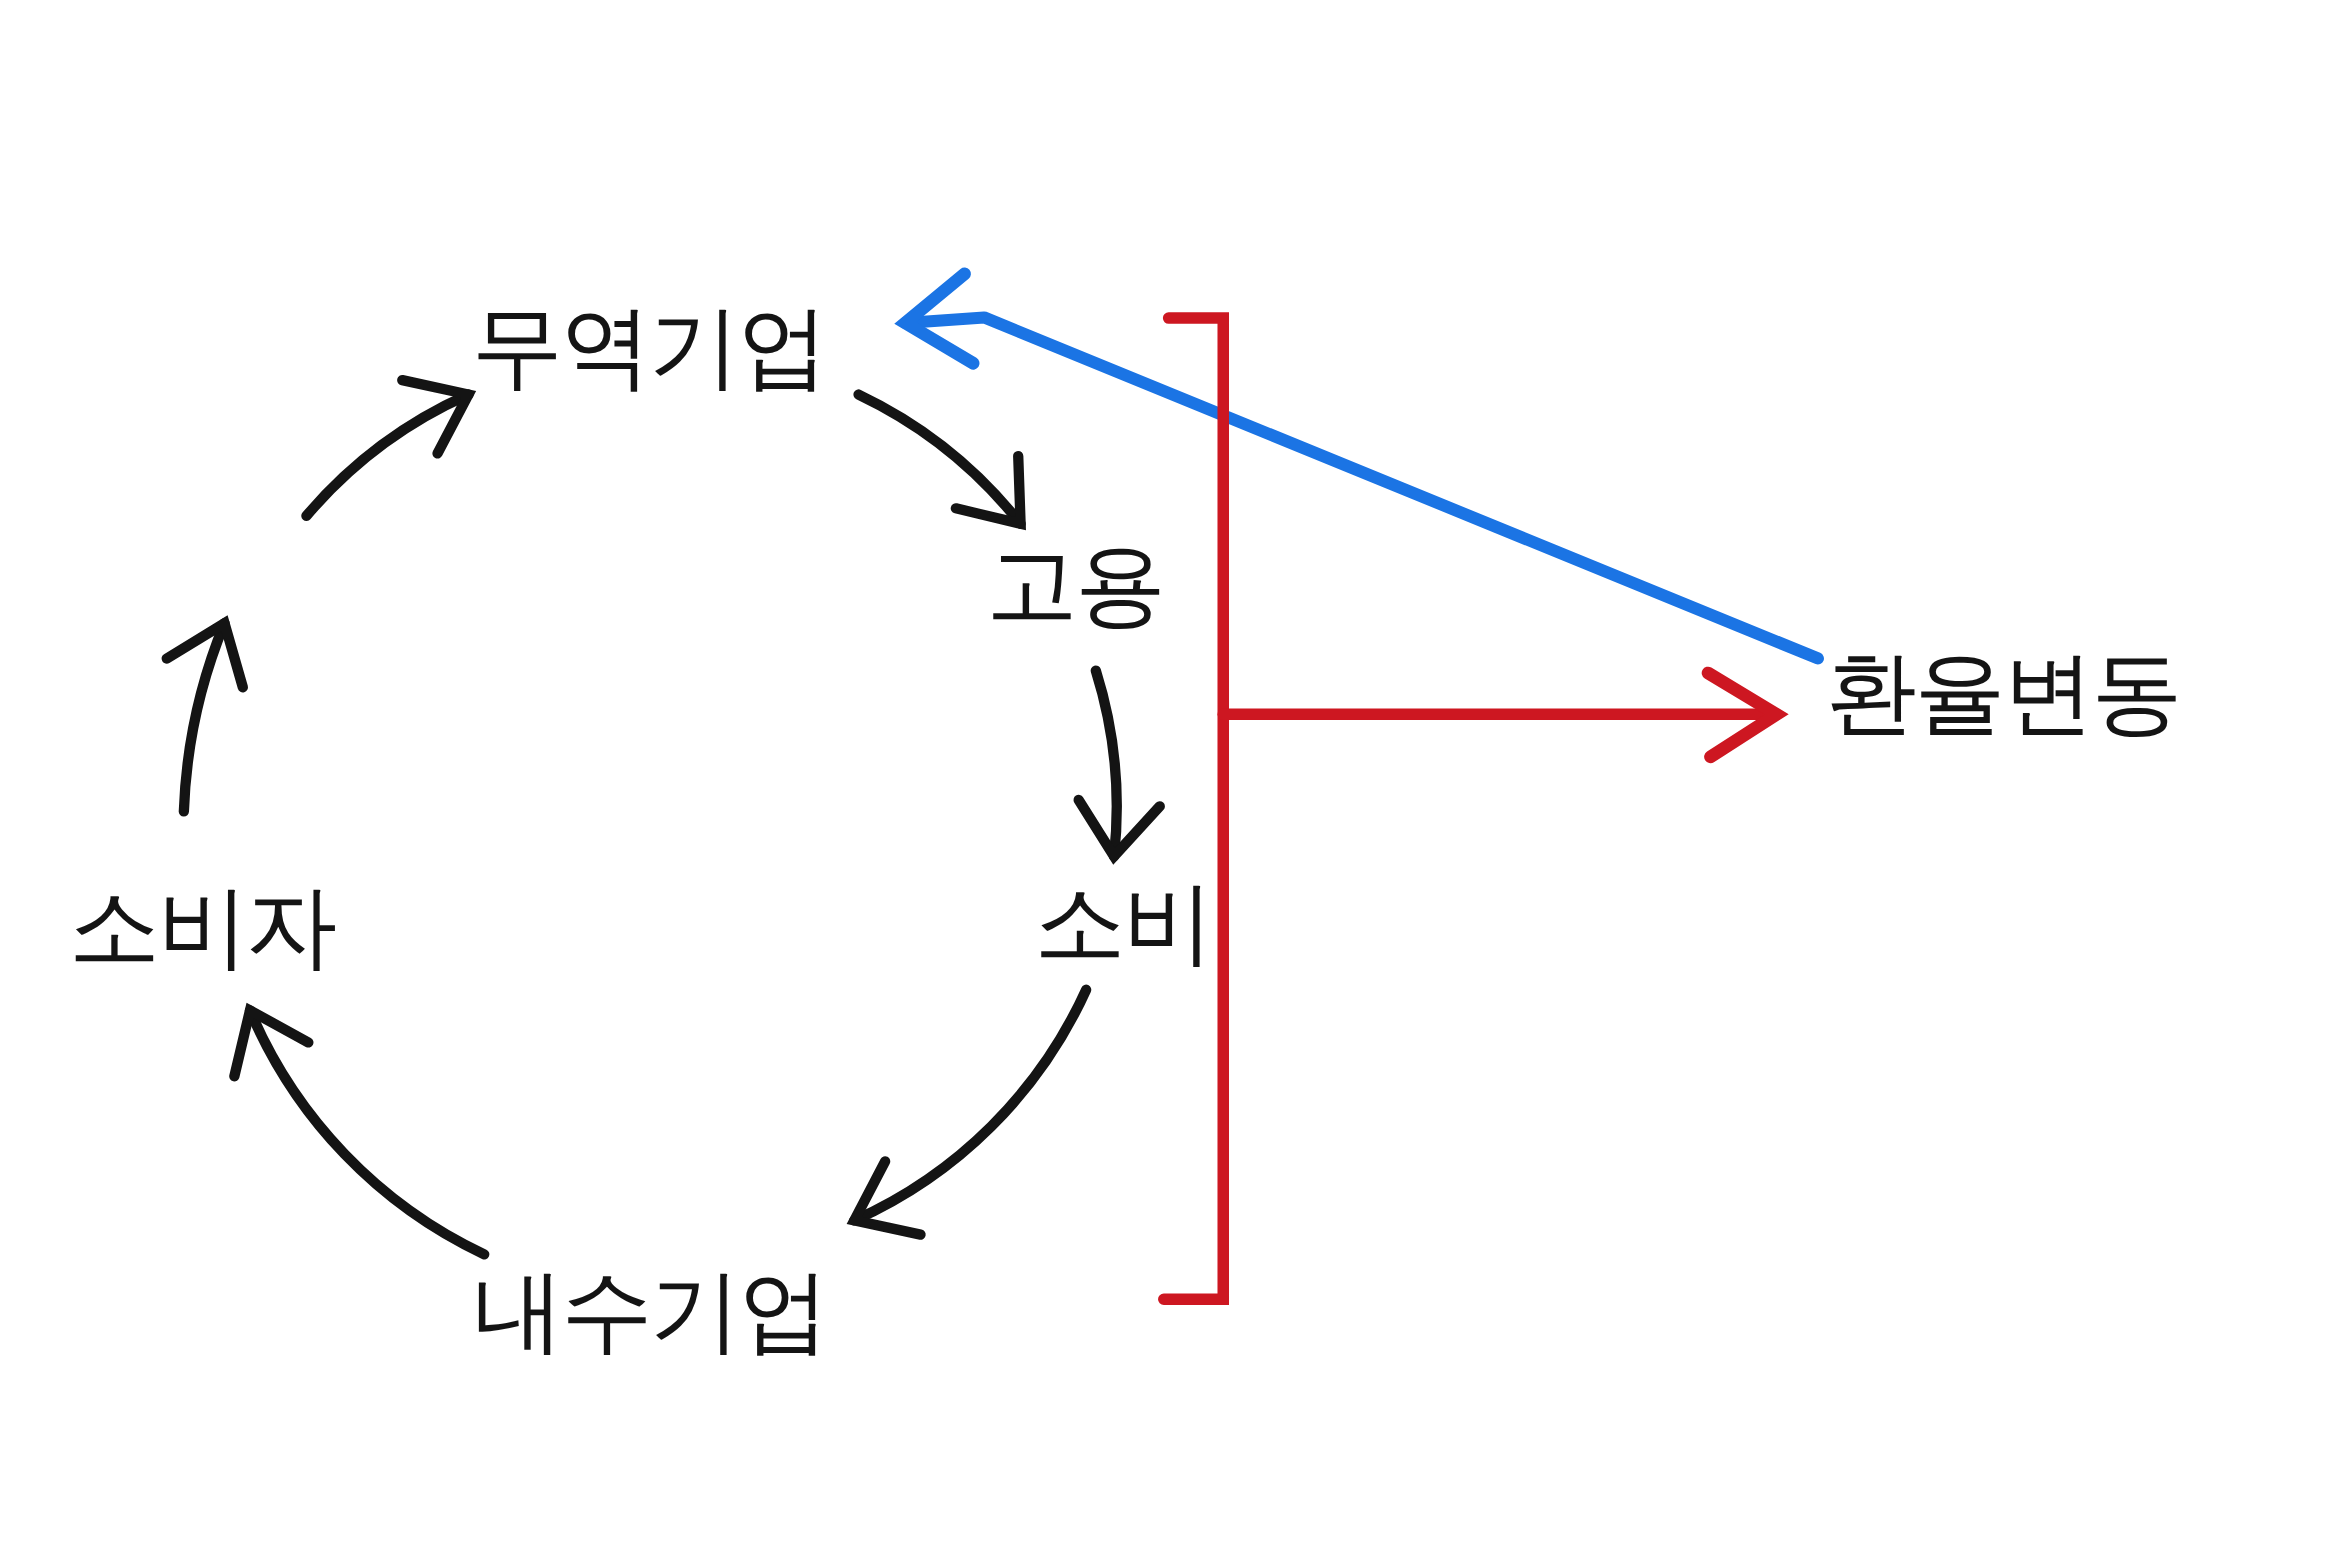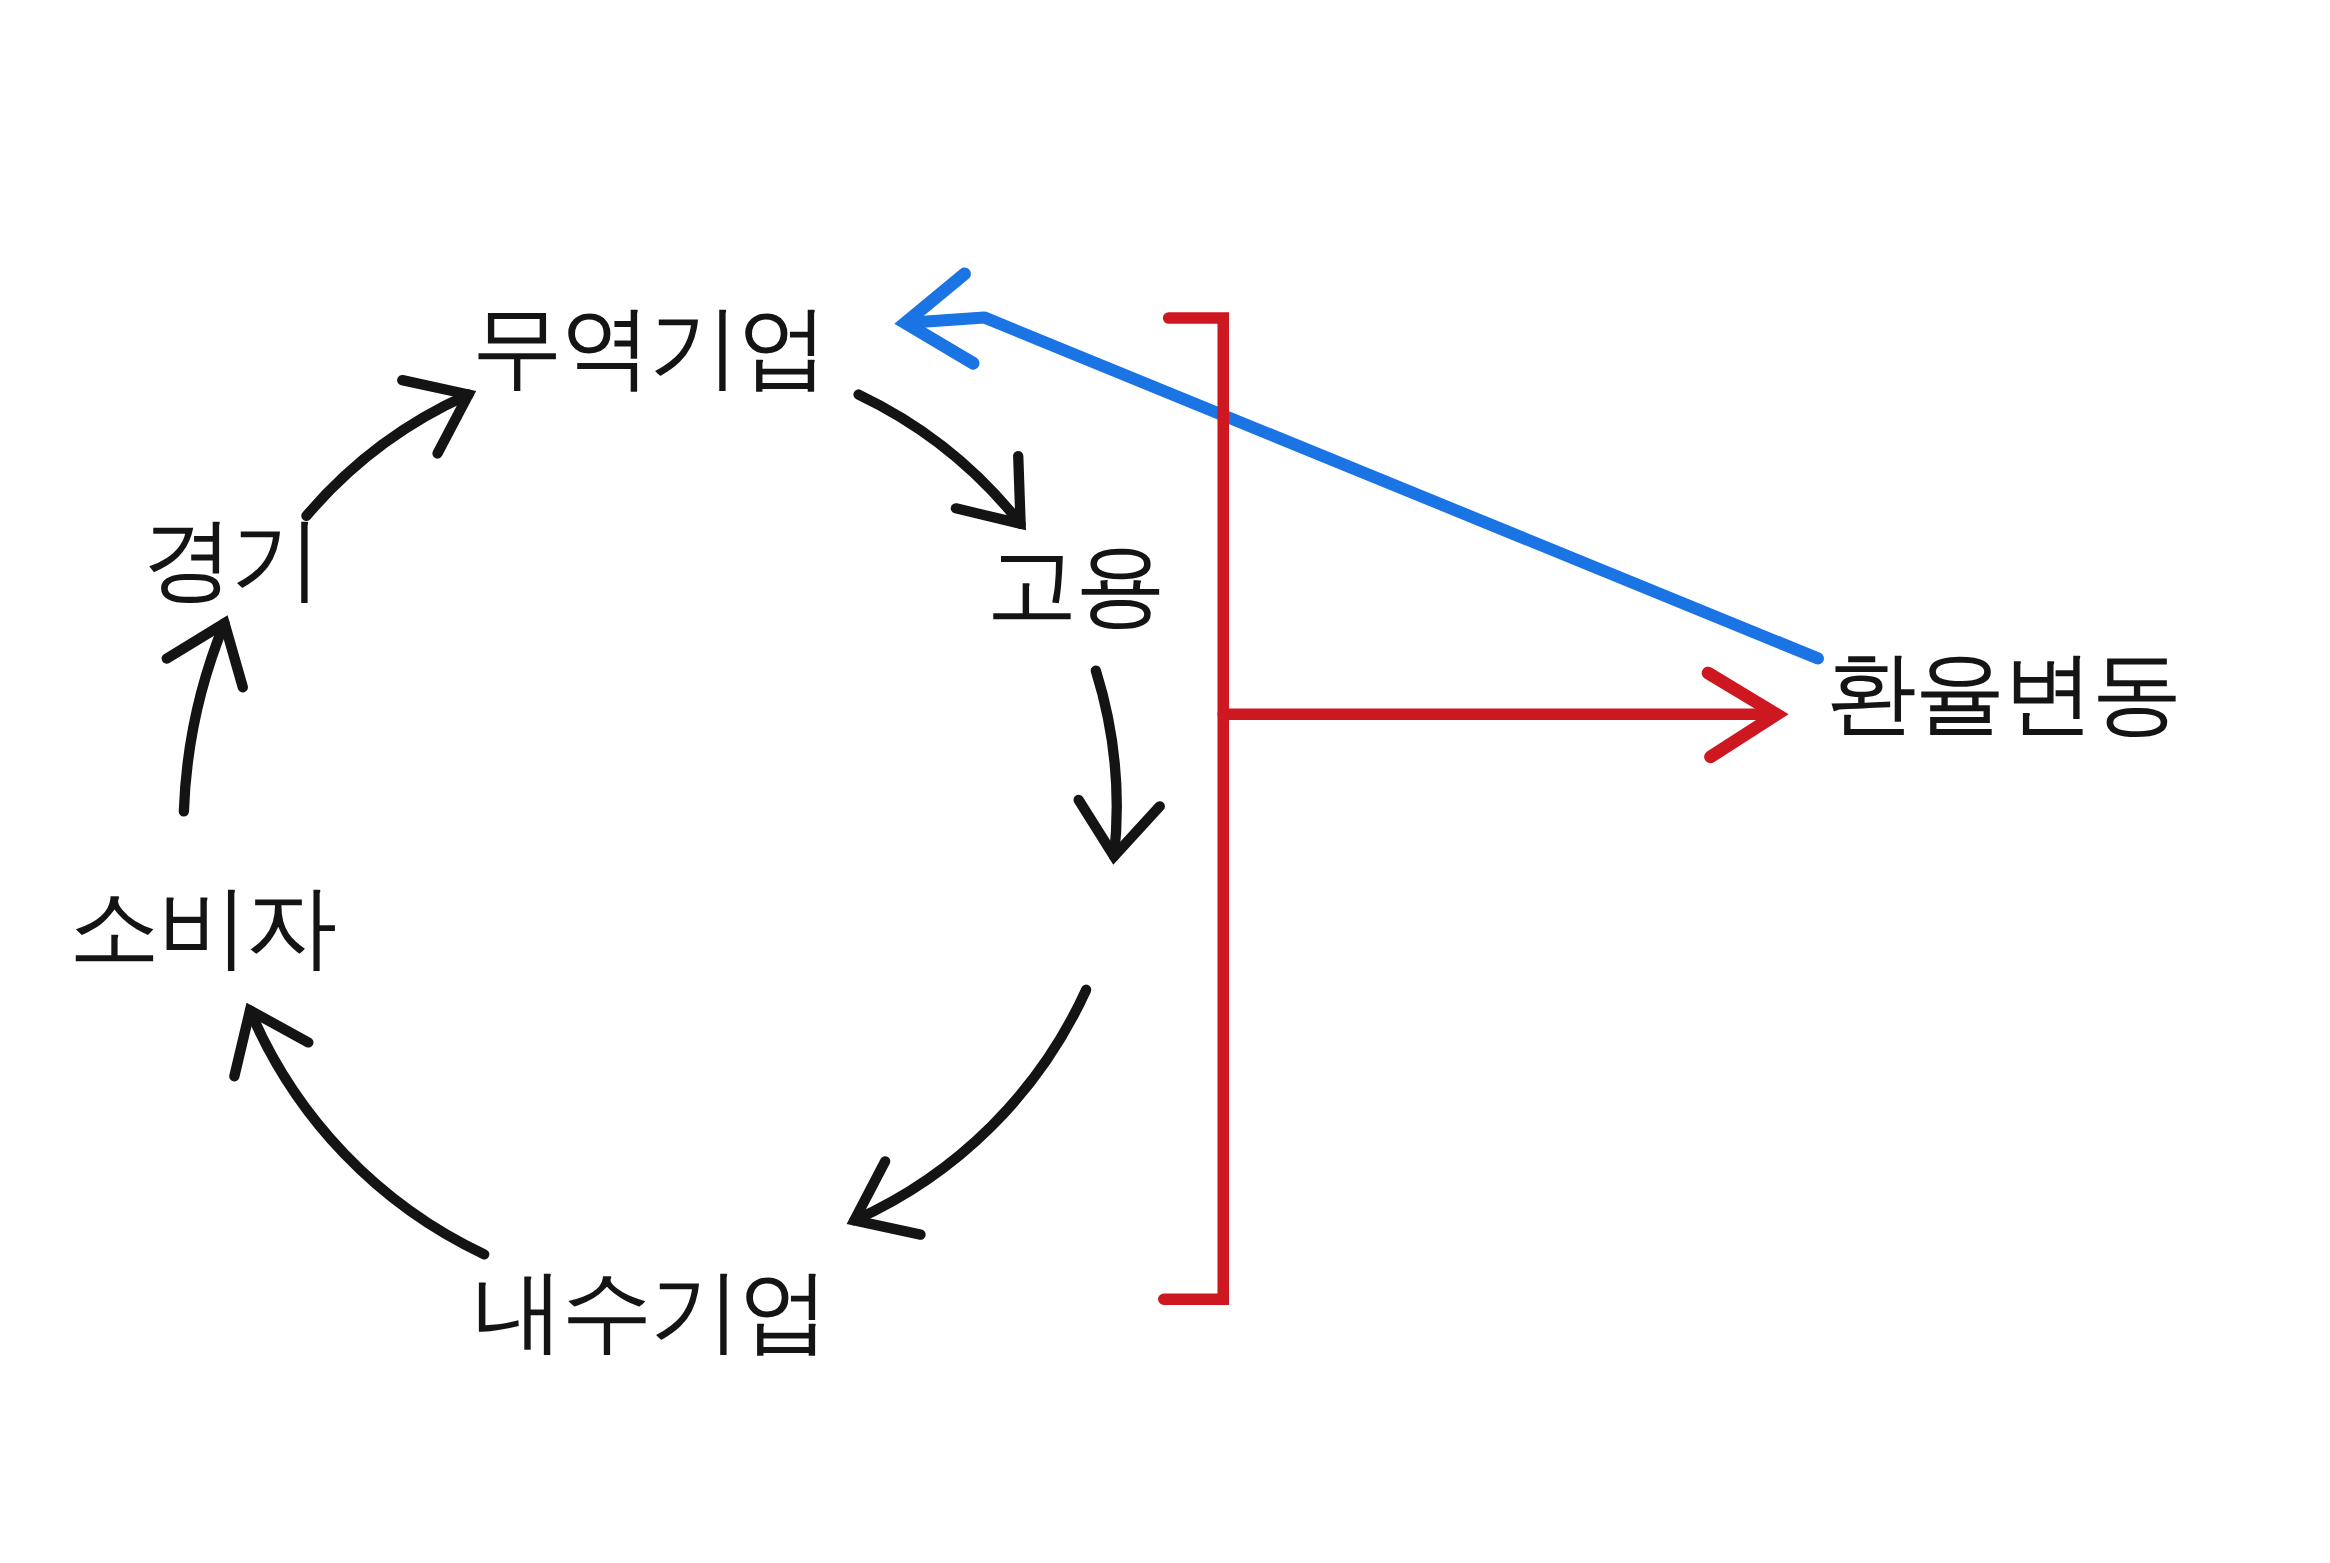--- a/index.html
+++ b/index.html
@@ -62,20 +62,20 @@
     <path d="M 303 1332 A 900 900 0 0 1 370 1022" fill="none" stroke-width="17" stroke-linecap="round" style="stroke:var(--c-cycle)" marker-end="url(#mk-black)"></path>
 
     <path d="M 2996 1080 L 1622 518 L 1492 527" fill="none" stroke-width="20" stroke-linecap="round" stroke-linejoin="round" style="stroke:var(--c-blue)" marker-end="url(#mk-blue)"></path>
 
     <path d="M 1926 519 L 2016 519 L 2016 2136 L 1918 2136" fill="none" stroke-width="19" stroke-linecap="round" stroke-linejoin="miter" style="stroke:var(--c-red)"></path>
 
     <path d="M 2016 1172 L 2928 1172" fill="none" stroke-width="19" stroke-linecap="round" style="stroke:var(--c-red)" marker-end="url(#mk-red)"></path>
   </svg>
 
   <div class="node" id="n-trade">무역기업</div>
-  <div class="node" id="n-business">경기</div>
   <div class="node" id="n-employ">고용</div>
+  <div class="node" id="n-consume">소비</div>
   <div class="node" id="n-consumer">소비자</div>
   <div class="node" id="n-domestic">내수기업</div>
   <div class="node" id="n-exchange">환율변동</div>
 
 </div>
 
 
 </body></html>

